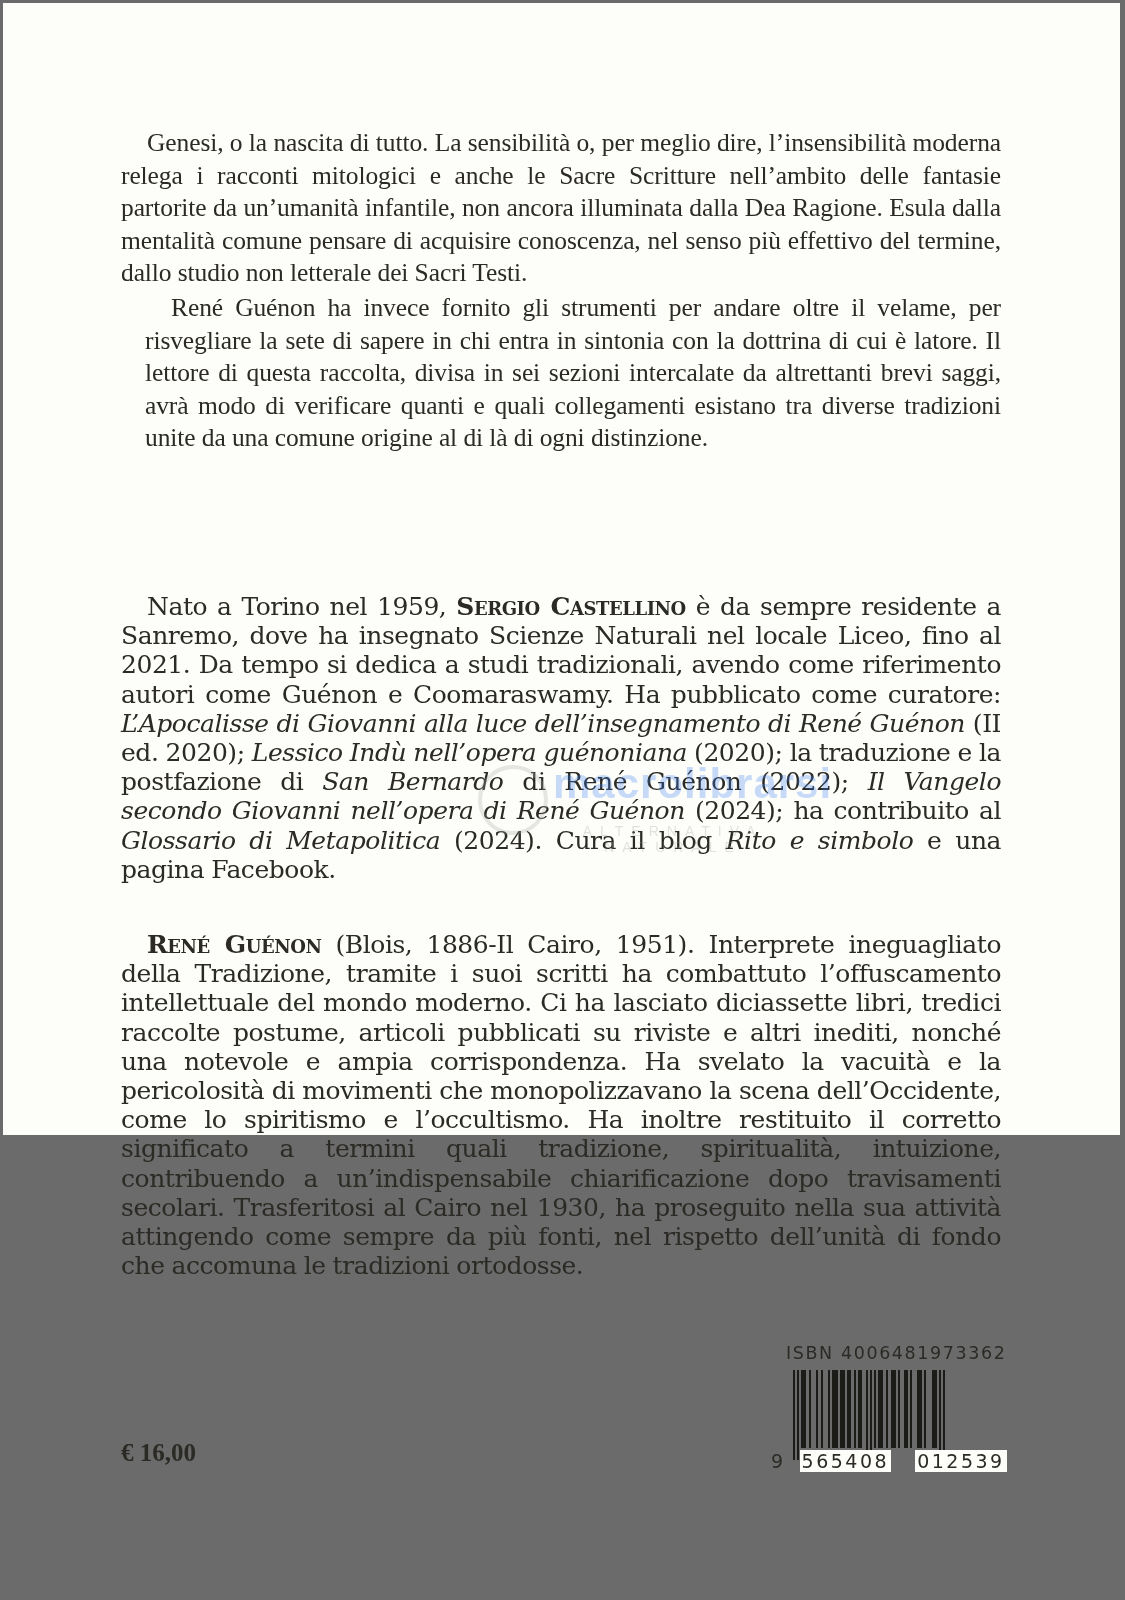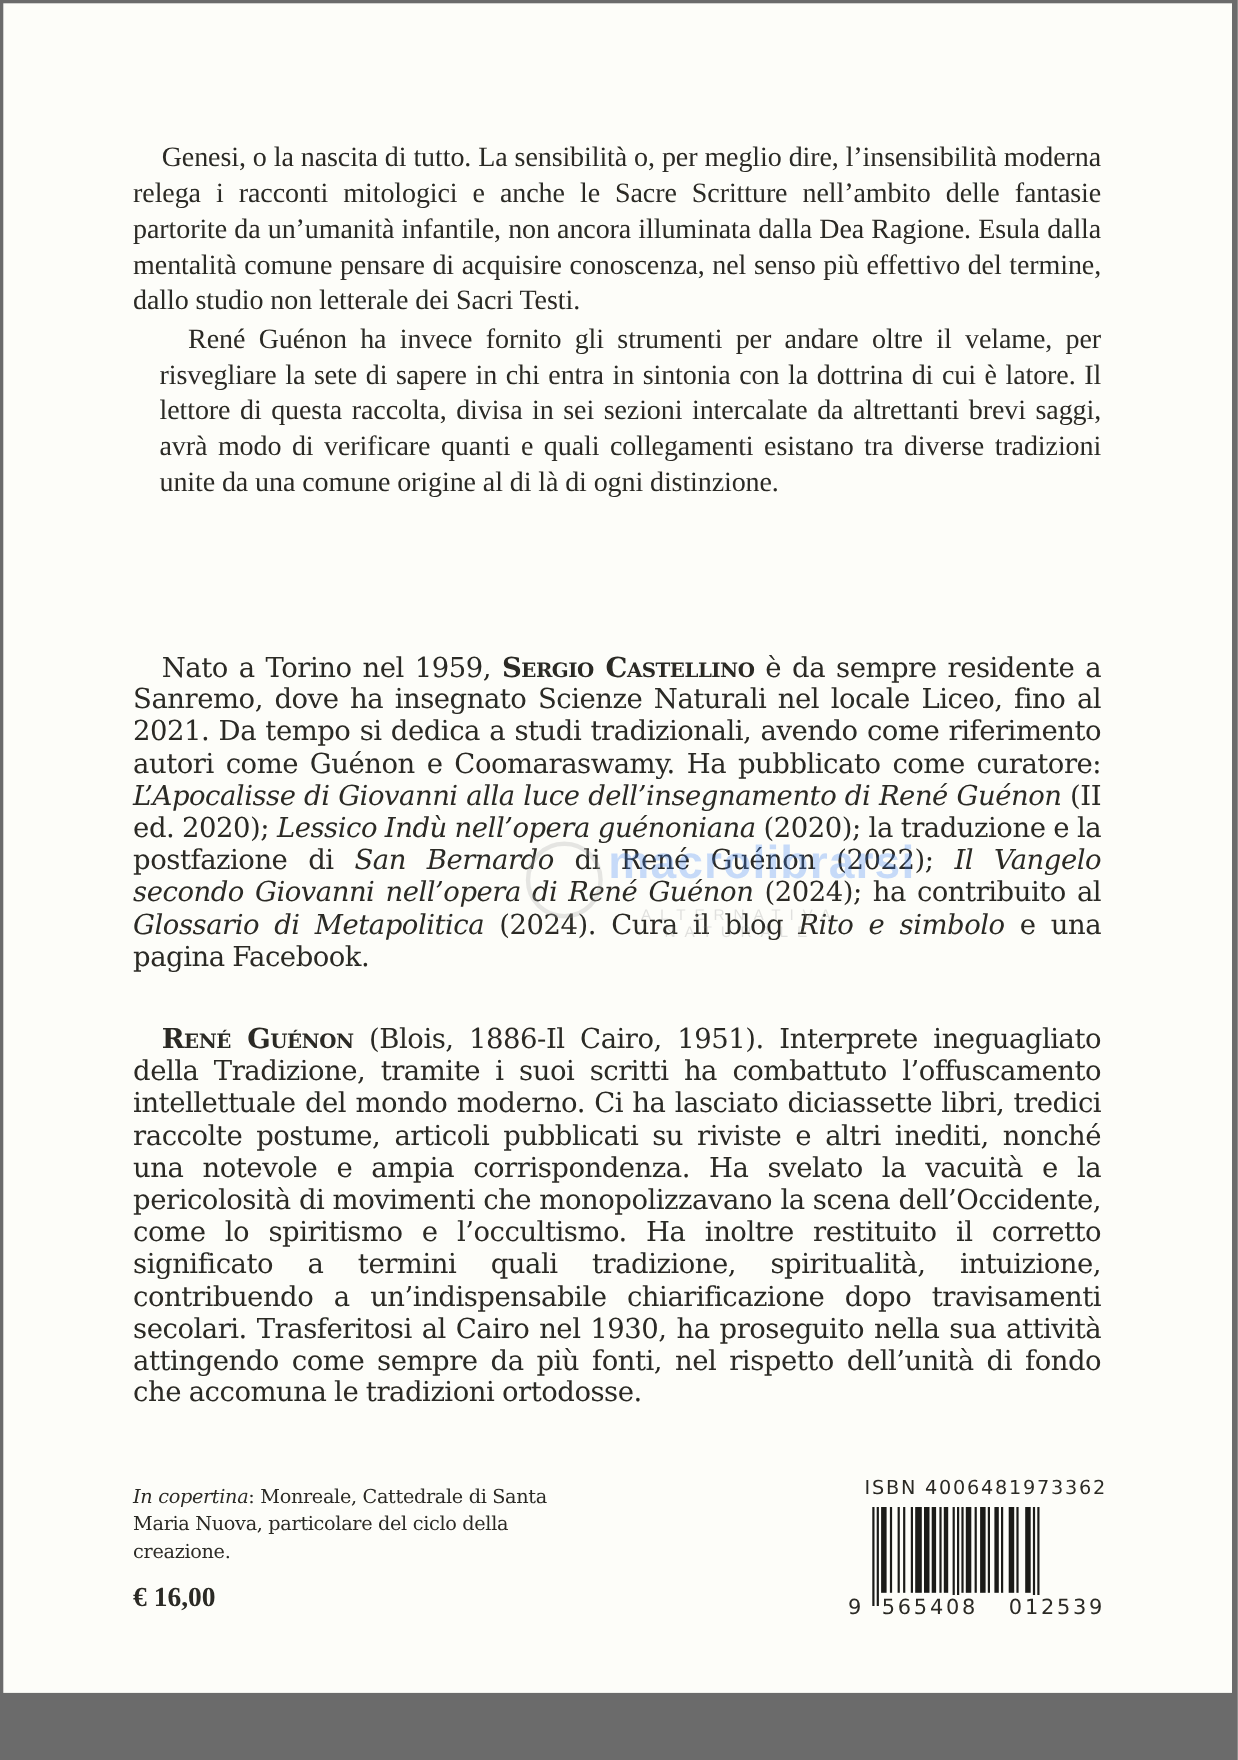--- a/index.html
+++ b/index.html
@@ -11,21 +11,21 @@
       width: 1125px;
       height: 1600px;
       position: relative;
       overflow: hidden;
     }
     .page {
       position: absolute;
       left: 3px;
       top: 3px;
       width: 1117px;
-      height: 1536px;
+      height: 1132px;
       background: #fdfdf9;
       color: #2b2a25;
       font-family: "DejaVu Serif", "Liberation Serif", serif;
     }
     .watermark {
       position: absolute;
       left: 455px;
       top: 757px;
       width: 360px;
       height: 100px;
@@ -171,21 +171,20 @@
   <div class="bio bio-guenon">
     <p><span class="sc">René Guénon</span><span> (Blois, 1886-Il Cairo, 1951). Interprete ineguagliato della Tradizione, tramite i suoi scritti ha combattuto l’offuscamento intellettuale del mondo moderno. Ci ha lasciato diciassette libri, tredici raccolte postume, articoli pubblicati su riviste e altri inediti, nonché una notevole e ampia corrispondenza. Ha svelato la vacuità e la pericolosità di movimenti che monopolizzavano la scena dell’Occidente, come lo spiritismo e l’occultismo. Ha inoltre restituito il corretto significato a termini quali tradizione, spiritualità, intuizione, contribuendo a un’indispensabile chiarificazione dopo travisamenti secolari. Trasferitosi al Cairo nel 1930, ha proseguito nella sua attività attingendo come sempre da più fonti, nel rispetto dell’unità di fondo che accomuna le tradizioni ortodosse.</span></p>
   </div>
 
   <div class="watermark">
     <div class="wm-logo"></div>
     <div class="wm-name">macrolibrarsi</div>
     <div class="wm-tag">ALTERNATIVA NATURALE</div>
   </div>
 
-  <div class="cover-note"><i>In copertina</i><span>: Monreale, Cattedrale di Santa Maria Nuova, particolare del ciclo della creazione.</span></div>
 
   <div class="price">€ 16,00</div>
 
   <div class="isbn-label">ISBN 4006481973362</div>
 
   <div class="barcode">
     <span class="g" style="width:2px"></span>
       <span class="sp" style="width:2px"></span>
       <span class="g" style="width:2px"></span>
       <span class="sp" style="width:2px"></span>

